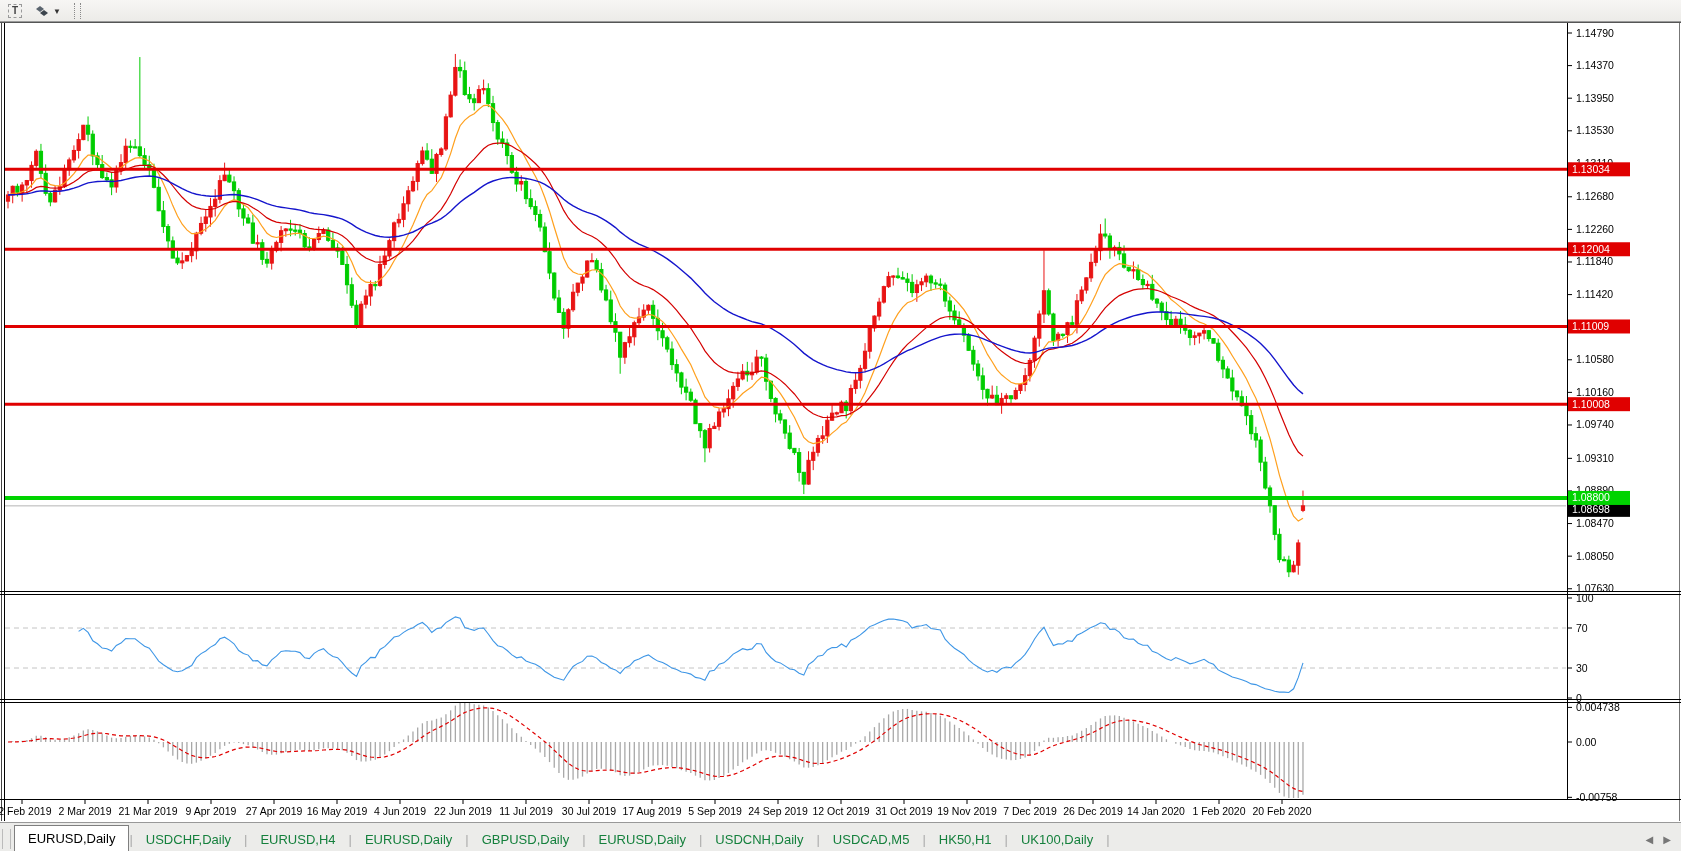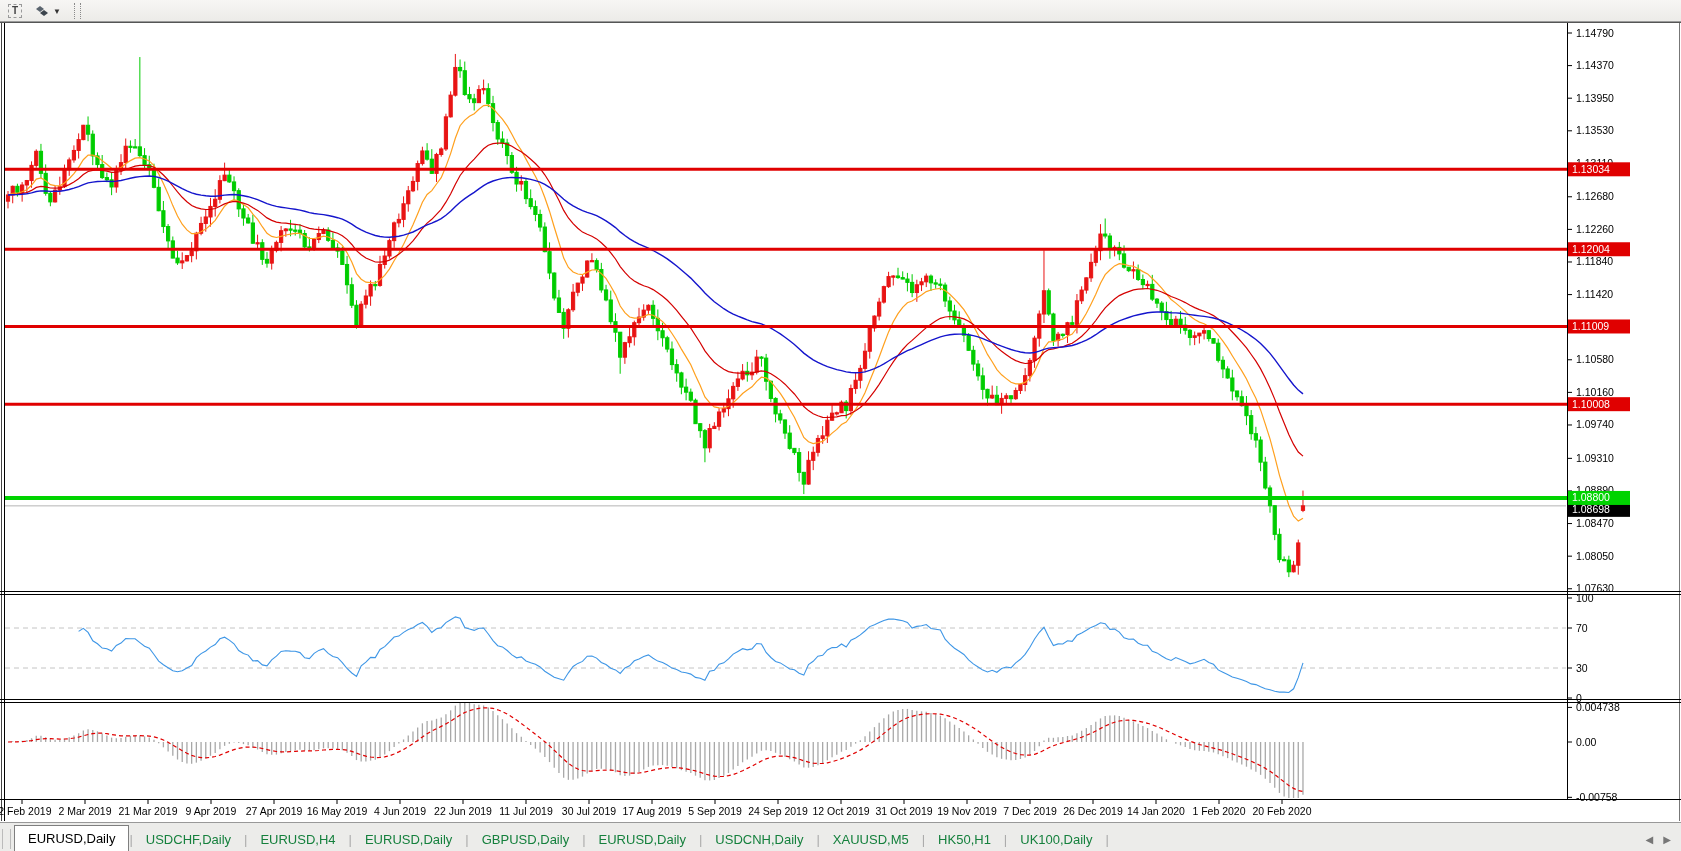--- a/index.html
+++ b/index.html
@@ -1066,21 +1066,21 @@
         <div class="tab">EURUSD,H4</div>
         <span class="tabsep">|</span>
         <div class="tab">EURUSD,Daily</div>
         <span class="tabsep">|</span>
         <div class="tab">GBPUSD,Daily</div>
         <span class="tabsep">|</span>
         <div class="tab">EURUSD,Daily</div>
         <span class="tabsep">|</span>
         <div class="tab">USDCNH,Daily</div>
         <span class="tabsep">|</span>
-        <div class="tab">XAUUSD,M5</div>
+        <div class="tab">USDCAD,M5</div>
         <span class="tabsep">|</span>
         <div class="tab">HK50,H1</div>
         <span class="tabsep">|</span>
         <div class="tab">UK100,Daily</div>
         <span class="tabsep">|</span>
       </div>
     <div class="tab-scrolls">
       <span class="tsbtn">◀</span>
       <span class="tsbtn">▶</span>
     </div>

